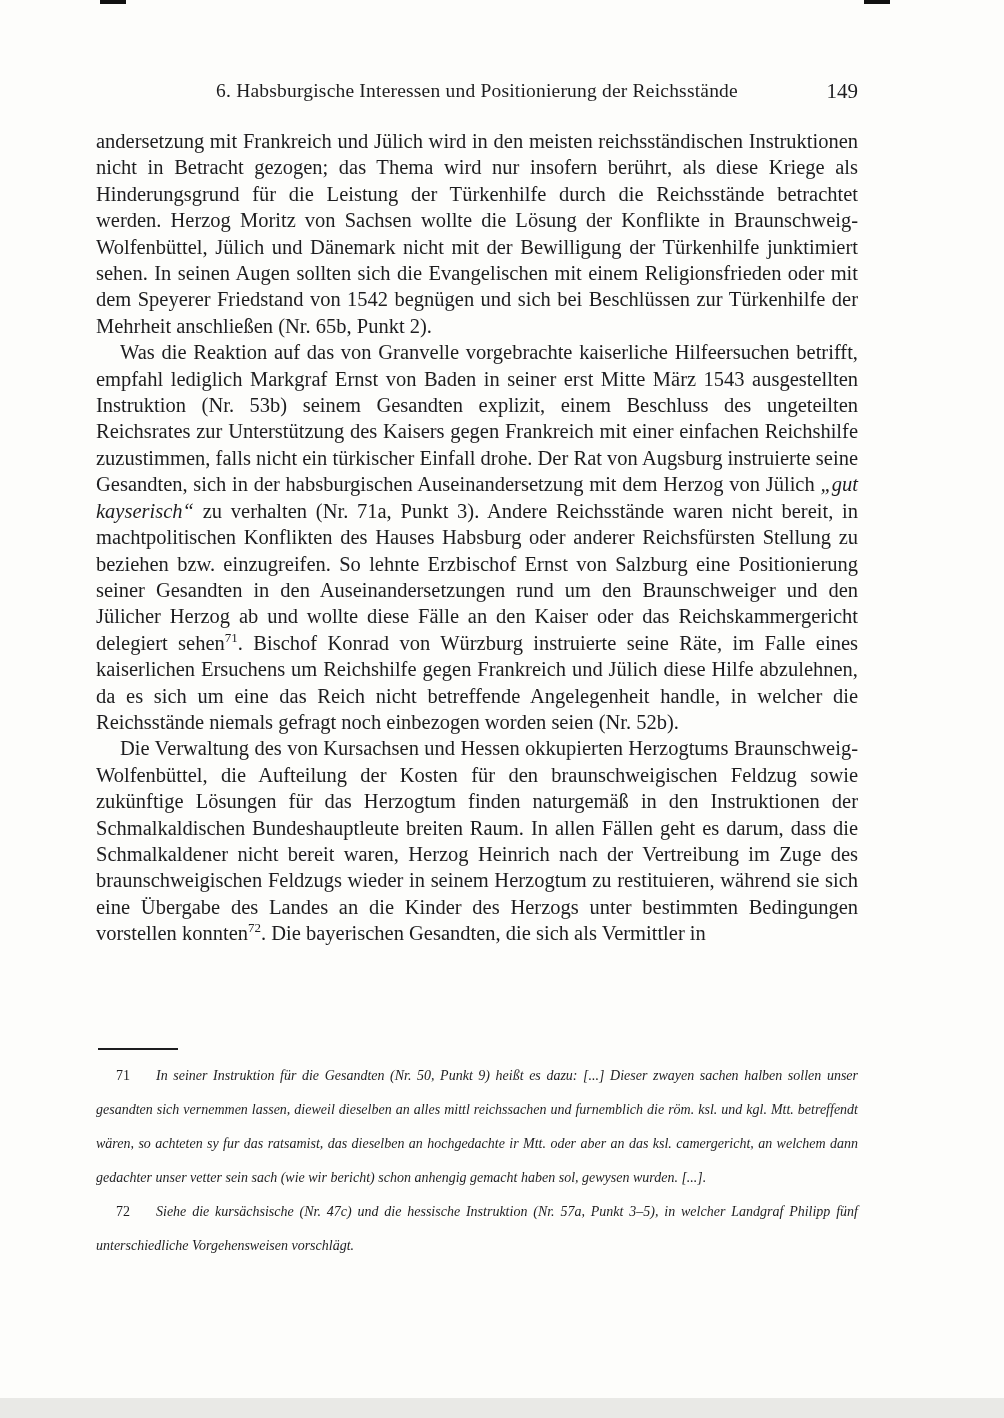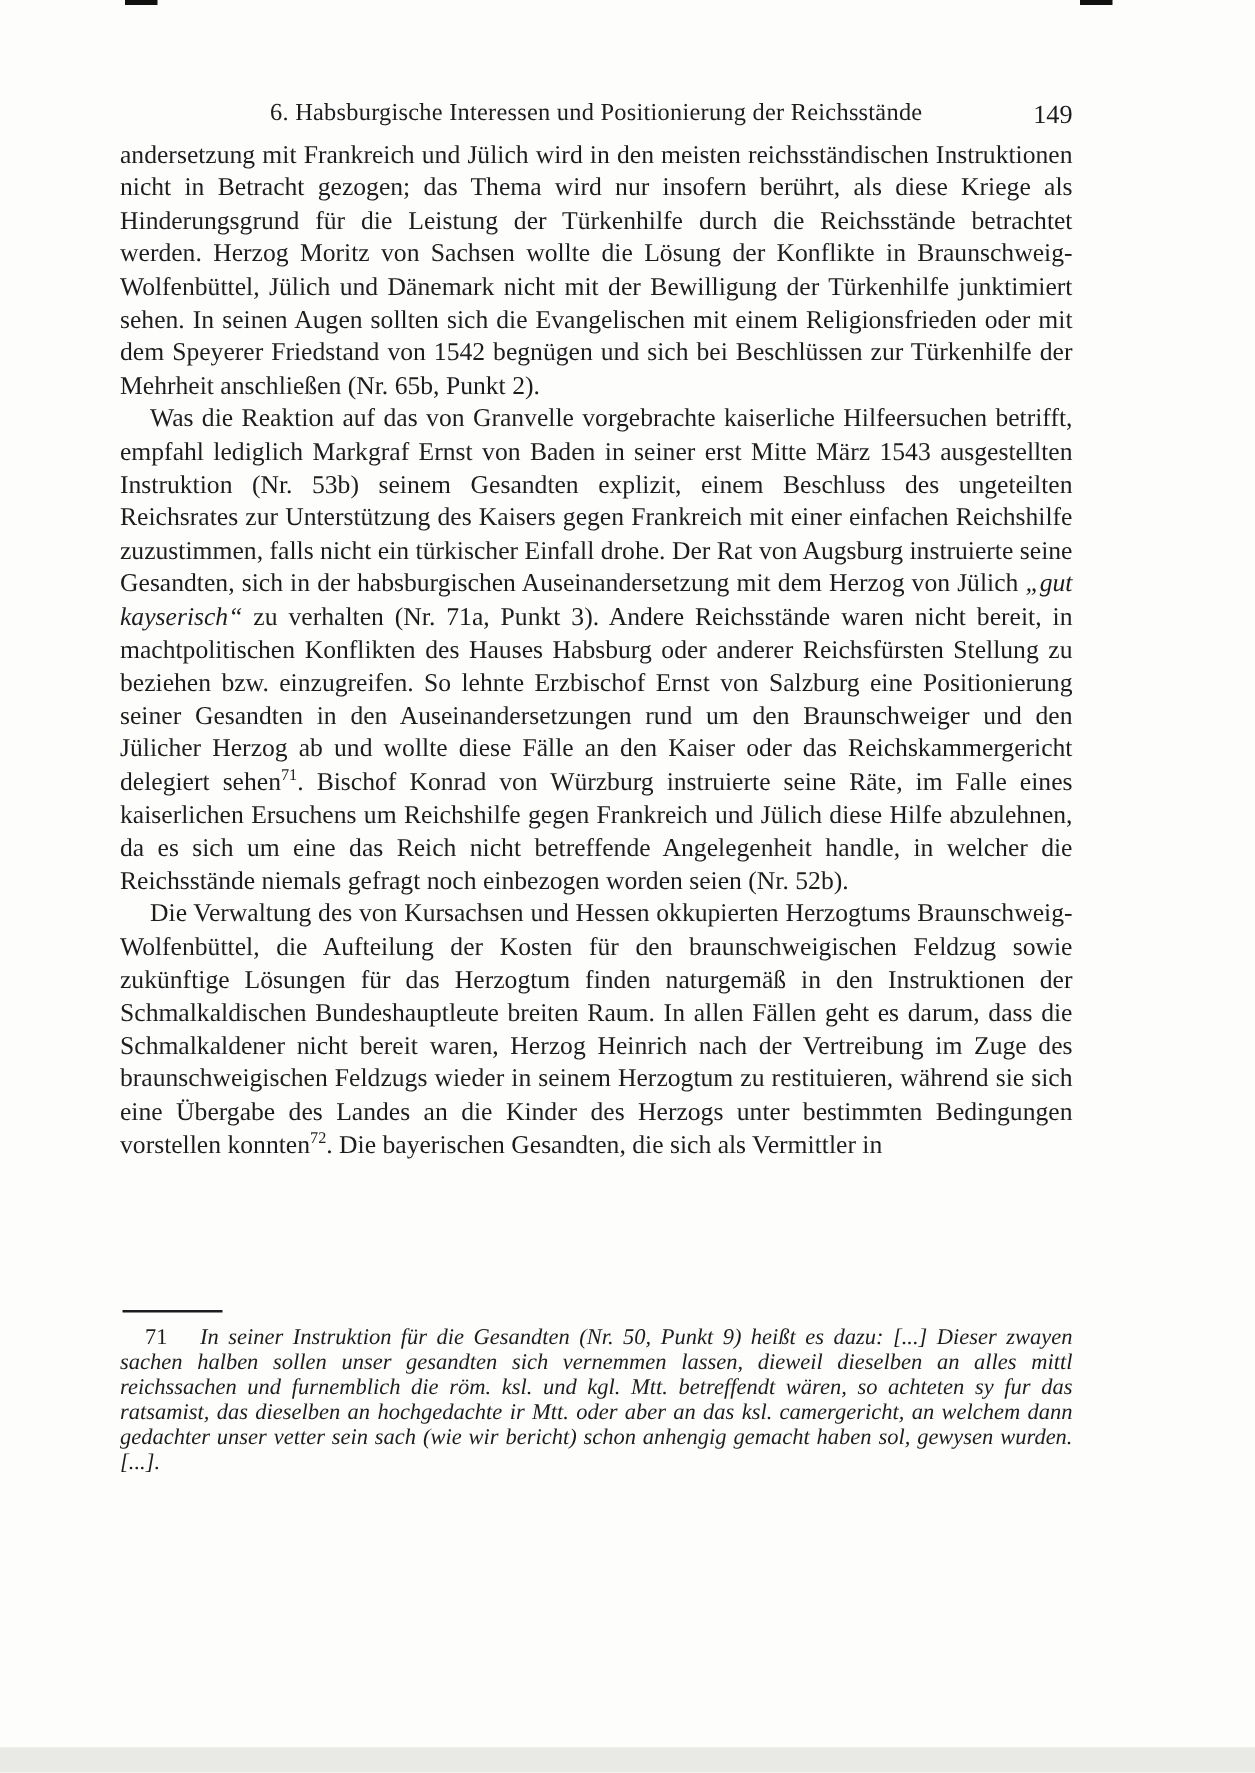--- a/index.html
+++ b/index.html
@@ -45,21 +45,21 @@
   .page-num{
     position:absolute;
     right:0;
     top:-1px;
     font-size:21px;
   }
 
   .text-column{
     position:absolute;
     left:96px;
-    top:111px;
+    top:128px;
     width:762px;
     font-size:20.5px;
     line-height:26.4px;
     text-align:justify;
     hyphens:auto;
     -webkit-hyphens:auto;
   }
   .para{margin:0;}
   .para.indent{text-indent:24px;font-family:Liberation Serif, serif;}
   .src-quote{font-style:italic;}
@@ -67,22 +67,22 @@
     font-size:13px;
     line-height:0;
     vertical-align:super;
   }
 
   .footnotes{
     position:absolute;
     left:96px;
     top:1048px;
     width:762px;
-    font-size:18px;
-    line-height:20px;
+    font-size:14px;
+    line-height:34px;
     text-align:justify;
     hyphens:auto;
     -webkit-hyphens:auto;
   }
   .fn-rule{
     width:80px;
     height:0;
     border-top:2px solid var(--text-color);
     margin:0 0 9px 2px;
   }
@@ -117,15 +117,16 @@
 
     <p class="para indent"><span>Die Verwaltung des von Kursachsen und Hessen okkupierten Herzogtums Braunschweig-Wolfenbüttel, die Aufteilung der Kosten für den braunschweigischen Feldzug sowie zukünftige Lösungen für das Herzogtum finden naturgemäß in den Instruktionen der Schmalkaldischen Bundeshauptleute breiten Raum. In allen Fällen geht es darum, dass die Schmalkaldener nicht bereit waren, Herzog Heinrich nach der Vertreibung im Zuge des braunschweigischen Feldzugs wieder in seinem Herzogtum zu restituieren, während sie sich eine Übergabe des Landes an die Kinder des Herzogs unter bestimmten Bedingungen vorstellen konnten</span><sup class="fn-ref">72</sup><span>. Die bayerischen Gesandten, die sich als Vermittler in</span></p>
 
   </main>
 
   <footer class="footnotes" lang="de">
     <div class="fn-rule"></div>
 
     <p class="footnote"><span class="fn-num">71</span><span class="fn-text">In seiner Instruktion für die Gesandten (Nr. 50, Punkt 9) heißt es dazu: [...] Dieser zwayen sachen halben sollen unser gesandten sich vernemmen lassen, dieweil dieselben an alles mittl reichssachen und furnemblich die röm. ksl. und kgl. Mtt. betreffendt wären, so achteten sy fur das ratsamist, das dieselben an hochgedachte ir Mtt. oder aber an das ksl. camergericht, an welchem dann gedachter unser vetter sein sach (wie wir bericht) schon anhengig gemacht haben sol, gewysen wurden. [...].</span></p>
 
+    <p class="footnote"><span class="fn-num">72</span><span class="fn-text">Siehe die kursächsische (Nr. 47c) und die hessische Instruktion (Nr. 57a, Punkt 3–5), in welcher Landgraf Philipp fünf unterschiedliche Vorgehensweisen vorschlägt.</span></p>
   </footer>
 
 </div>
 
 </body></html>

